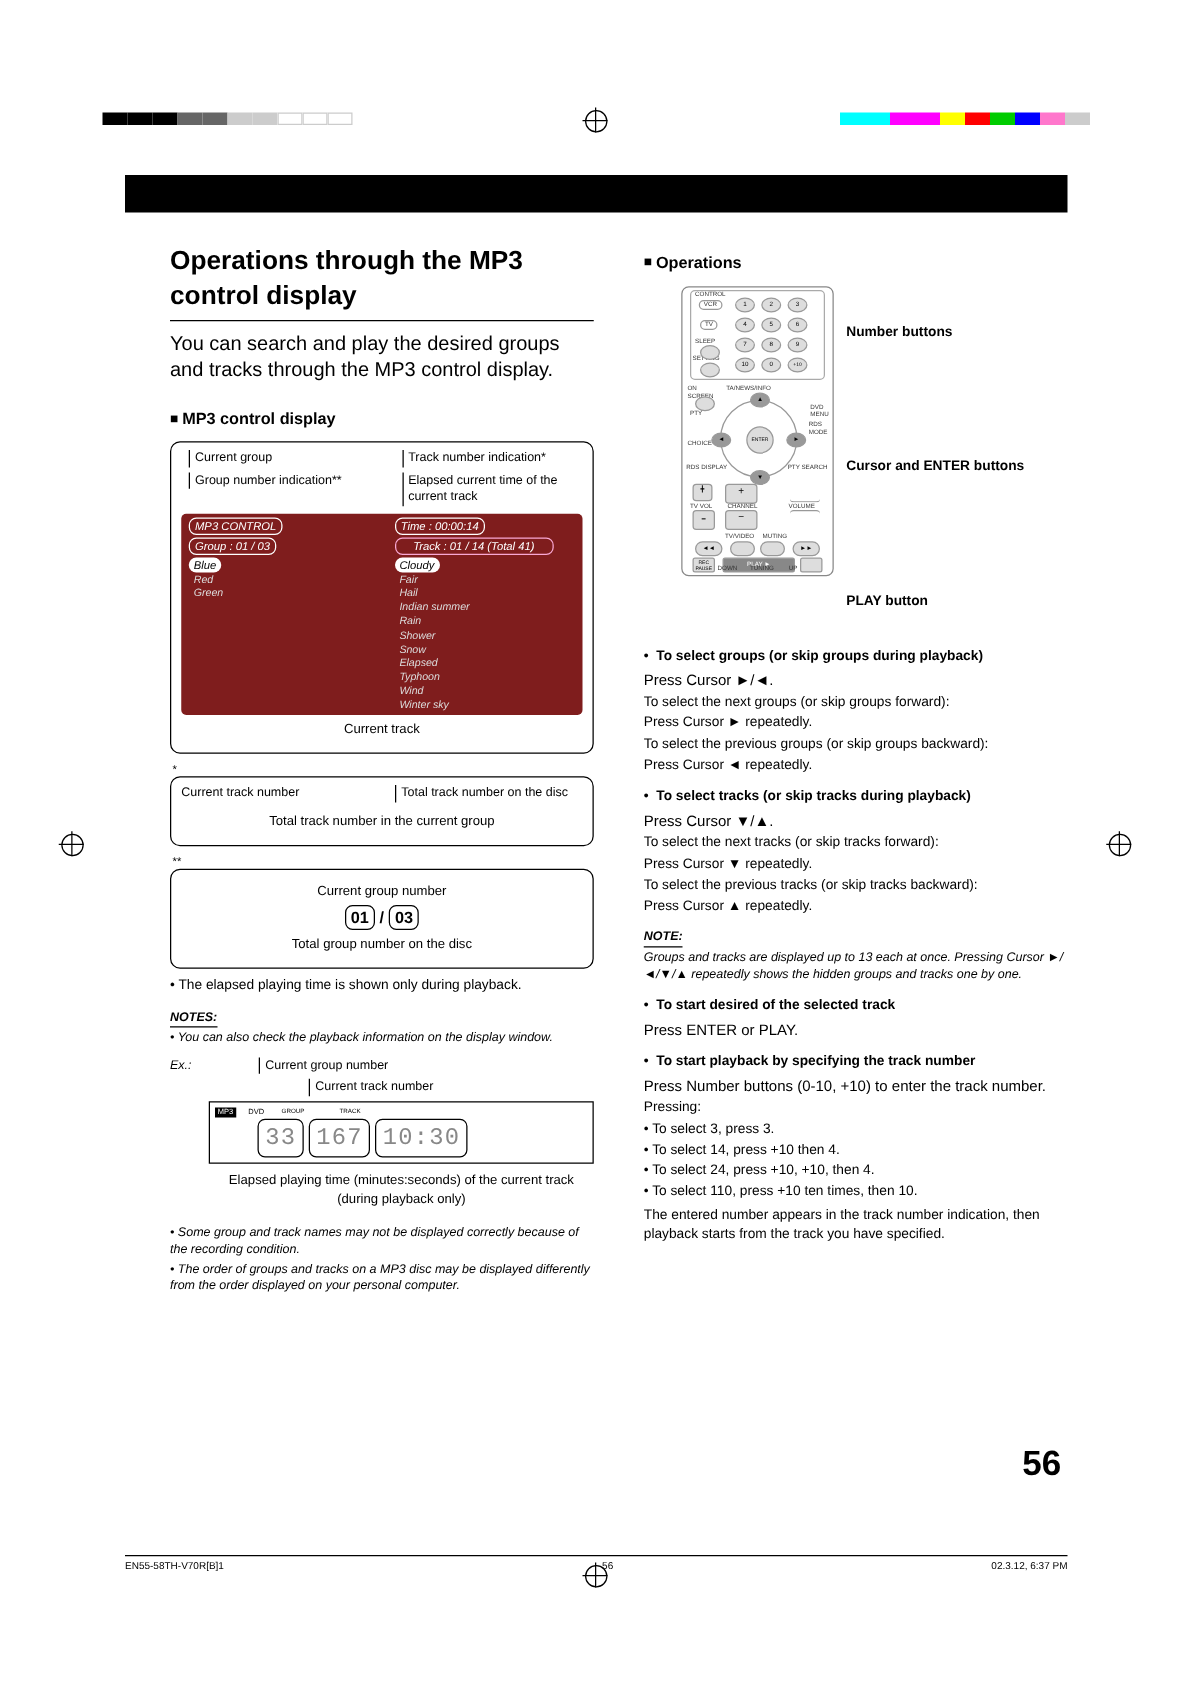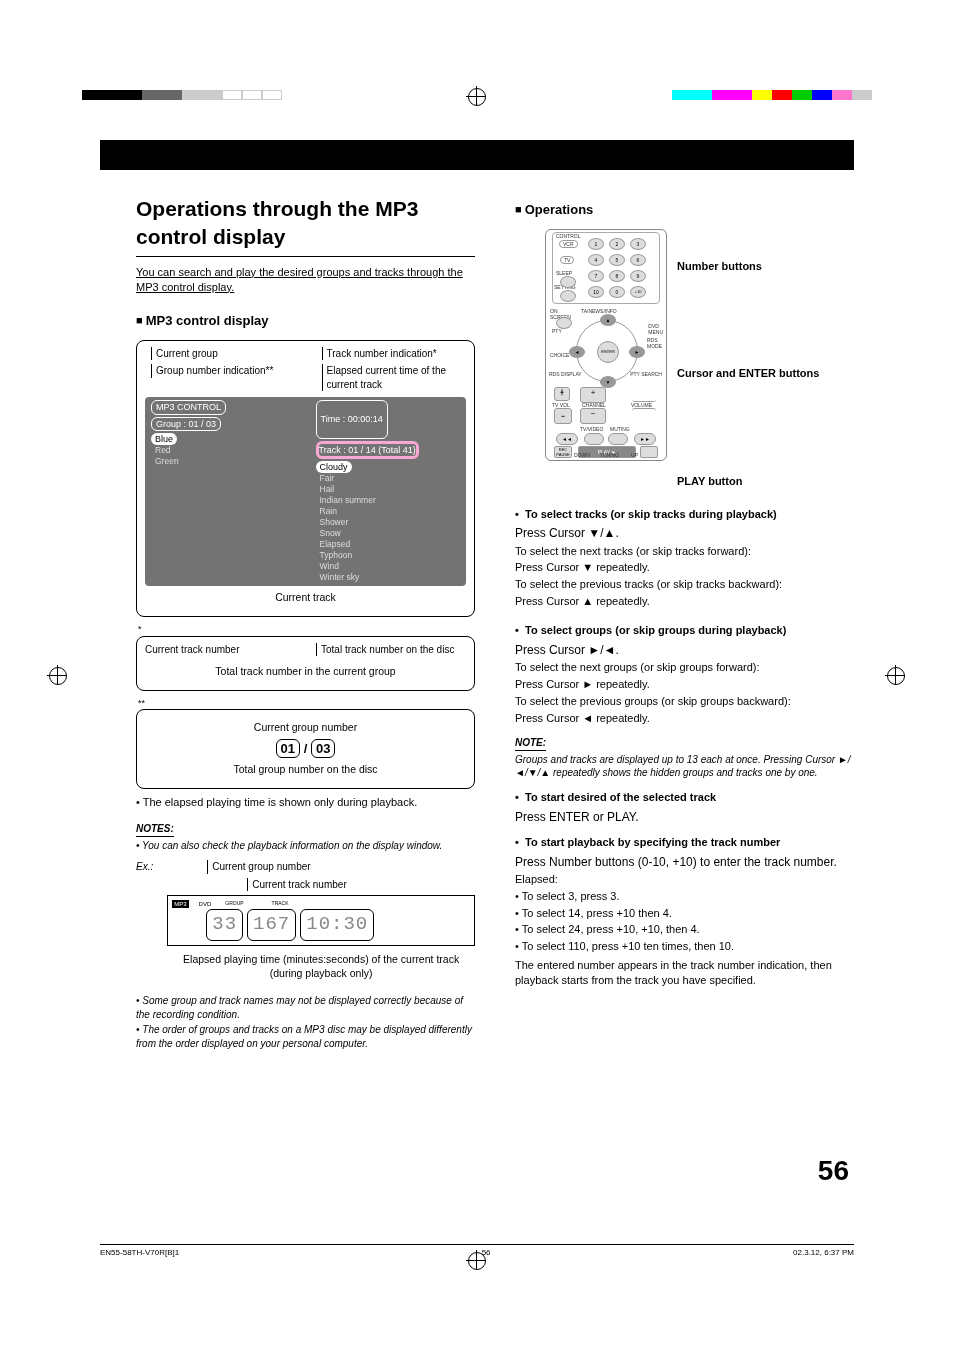--- a/index.html
+++ b/index.html
@@ -151,23 +151,22 @@
     line-height: 1.35;
   }
   h1 {
     font-size: 21px;
     font-weight: bold;
     margin: 0 0 4px 0;
     border-bottom: 1px solid #000;
     padding-bottom: 4px;
   }
   .intro {
-    font-size: 11px;
+    font-size: 16px;
     margin: 8px 0 18px 0;
-    text-decoration: underline;
   }
   h2 {
     font-size: 13px;
     font-weight: bold;
     margin: 6px 0 10px 0;
   }
   h2::before {
     content: "■ ";
     font-size: 11px;
     vertical-align: 1px;
@@ -195,26 +194,27 @@
   .ptr::before {
     content: "";
     position: absolute;
     left: -1px;
     bottom: -6px;
     width: 6px;
     height: 1px;
     background: transparent;
   }
   .screen {
-    background: #737373;
+    background: #7f1d1d;
     color: #fff;
     border-radius: 4px;
     padding: 3px 6px;
     font-size: 9px;
     margin-top: 2px;
+    font-style: italic;
   }
   .screen .sel {
     background: #fff;
     color: #000;
     border-radius: 7px;
     padding: 0 4px;
     display: inline-block;
   }
   .track-list {
     font-size: 8.5px;
@@ -444,22 +444,22 @@
             <div style="border:1px solid #fff;border-radius:6px;padding:0 4px;display:inline-block;margin-top:2px"><span>Group :   01 / 03</span></div>
             <div style="margin-top:2px">
               <span class="sel">Blue</span>
             </div>
             <div class="track-list">
               <span>Red</span><br>
               <span>Green</span>
             </div>
           </div>
           <div class="half">
-            <div style="border:1px solid #fff;border-radius:6px;padding:12px 4px;display:inline-block"><span>Time :   00:00:14</span></div><br>
-            <div style="border:3px solid #f9a8d4;border-radius:6px;padding:0 0;display:inline-block;margin-top:2px"><span>Track :   01 / 14 (Total 41)</span></div>
+            <div style="border:1px solid #fff;border-radius:6px;padding:0 4px;display:inline-block"><span>Time :   00:00:14</span></div><br>
+            <div style="border:1px solid #f9a8d4;border-radius:6px;padding:0 14px;display:inline-block;margin-top:2px"><span>Track :   01 / 14 (Total 41)</span></div>
             <div style="margin-top:2px">
               <span class="sel">Cloudy</span>
             </div>
             <div class="track-list">
               <span>Fair</span><br>
               <span>Hail</span><br>
               <span>Indian summer</span><br>
               <span>Rain</span><br>
               <span>Shower</span><br>
               <span>Snow</span><br>
@@ -588,50 +588,50 @@
         <div class="rlabel" style="bottom:1px;left:54px">TUNING</div>
         <div class="rlabel" style="bottom:1px;right:28px">UP</div>
       </div>
       <div class="remote-labels">
         <div>Number buttons</div>
         <div>Cursor and ENTER buttons</div>
         <div>PLAY button</div>
       </div>
     </div>
 
+    <div class="sub" style="margin-top:14px">
+      <div class="strong bullet-item">To select groups (or skip groups during playback)</div>
+      <div class="sub-h">Press Cursor ►/◄.</div>
+      <div class="sub-b">To select the next groups (or skip groups forward):</div>
+      <div class="sub-b">Press Cursor ► repeatedly.</div>
+      <div class="sub-b">To select the previous groups (or skip groups backward):</div>
+      <div class="sub-b">Press Cursor ◄ repeatedly.</div>
+    </div>
+
     <div class="sub">
       <div class="strong bullet-item">To select tracks (or skip tracks during playback)</div>
       <div class="sub-h">Press Cursor ▼/▲.</div>
       <div class="sub-b">To select the next tracks (or skip tracks forward):</div>
       <div class="sub-b">Press Cursor ▼ repeatedly.</div>
       <div class="sub-b">To select the previous tracks (or skip tracks backward):</div>
       <div class="sub-b">Press Cursor ▲ repeatedly.</div>
     </div>
 
-    <div class="sub" style="margin-top:14px">
-      <div class="strong bullet-item">To select groups (or skip groups during playback)</div>
-      <div class="sub-h">Press Cursor ►/◄.</div>
-      <div class="sub-b">To select the next groups (or skip groups forward):</div>
-      <div class="sub-b">Press Cursor ► repeatedly.</div>
-      <div class="sub-b">To select the previous groups (or skip groups backward):</div>
-      <div class="sub-b">Press Cursor ◄ repeatedly.</div>
-    </div>
-
     <div class="note-hdr2">NOTE:</div>
     <div class="note-item">Groups and tracks are displayed up to 13 each at once. Pressing Cursor ►/◄/▼/▲ repeatedly shows the hidden groups and tracks one by one.</div>
 
     <div class="sub" style="margin-top:10px">
       <div class="strong bullet-item">To start desired of the selected track</div>
       <div class="sub-h">Press ENTER or PLAY.</div>
     </div>
 
     <div class="sub">
       <div class="strong bullet-item">To start playback by specifying the track number</div>
       <div class="sub-h">Press Number buttons (0-10, +10) to enter the track number.</div>
-      <div class="sub-b">Elapsed:</div>
+      <div class="sub-b">Pressing:</div>
       <div class="sub-b">• <span>To select 3, press 3.</span></div>
       <div class="sub-b">• <span>To select 14, press +10 then 4.</span></div>
       <div class="sub-b">• <span>To select 24, press +10, +10, then 4.</span></div>
       <div class="sub-b">• <span>To select 110, press +10 ten times, then 10.</span></div>
       <div class="sub-b" style="margin-top:4px">The entered number appears in the track number indication, then playback starts from the track you have specified.</div>
     </div>
   </div>
 </div>
 
 <div class="page-num">56</div>

